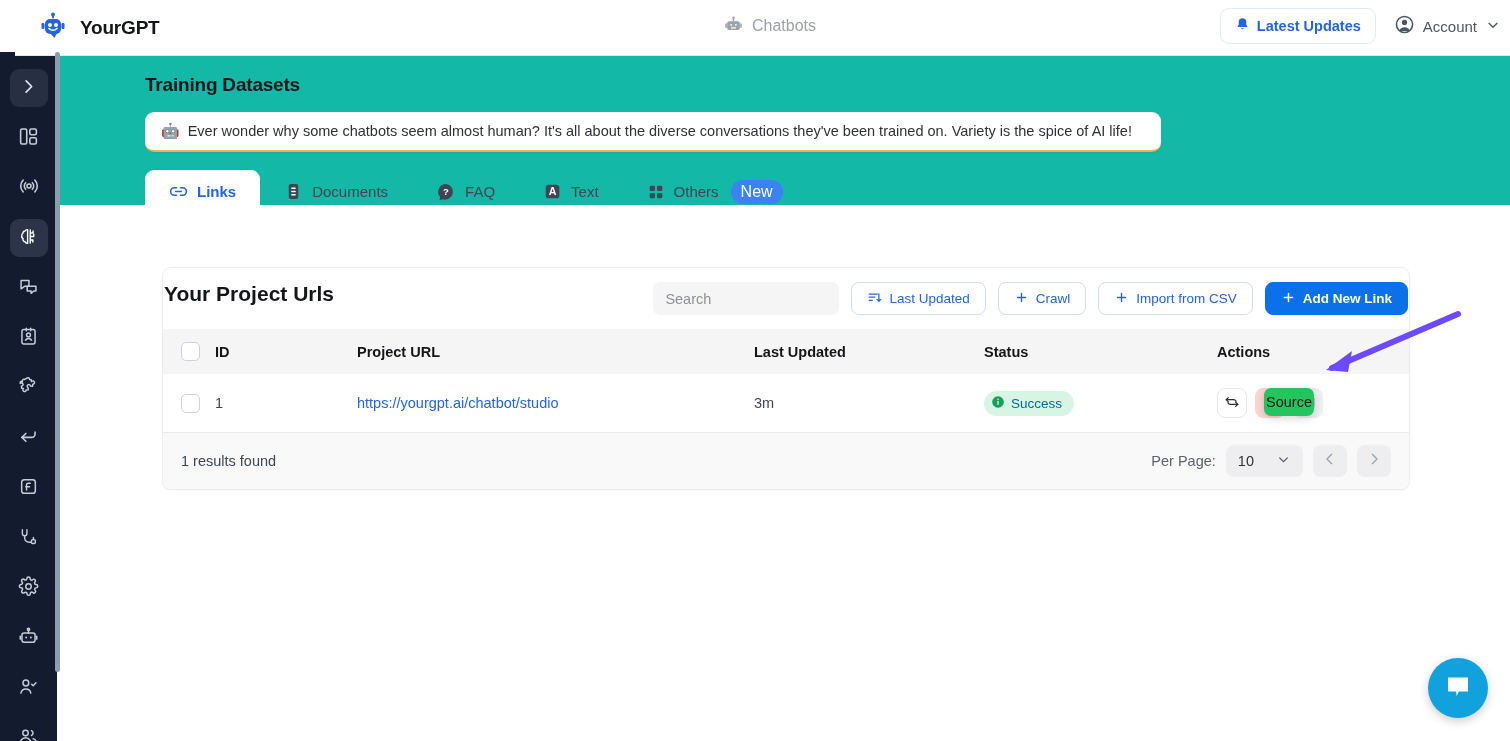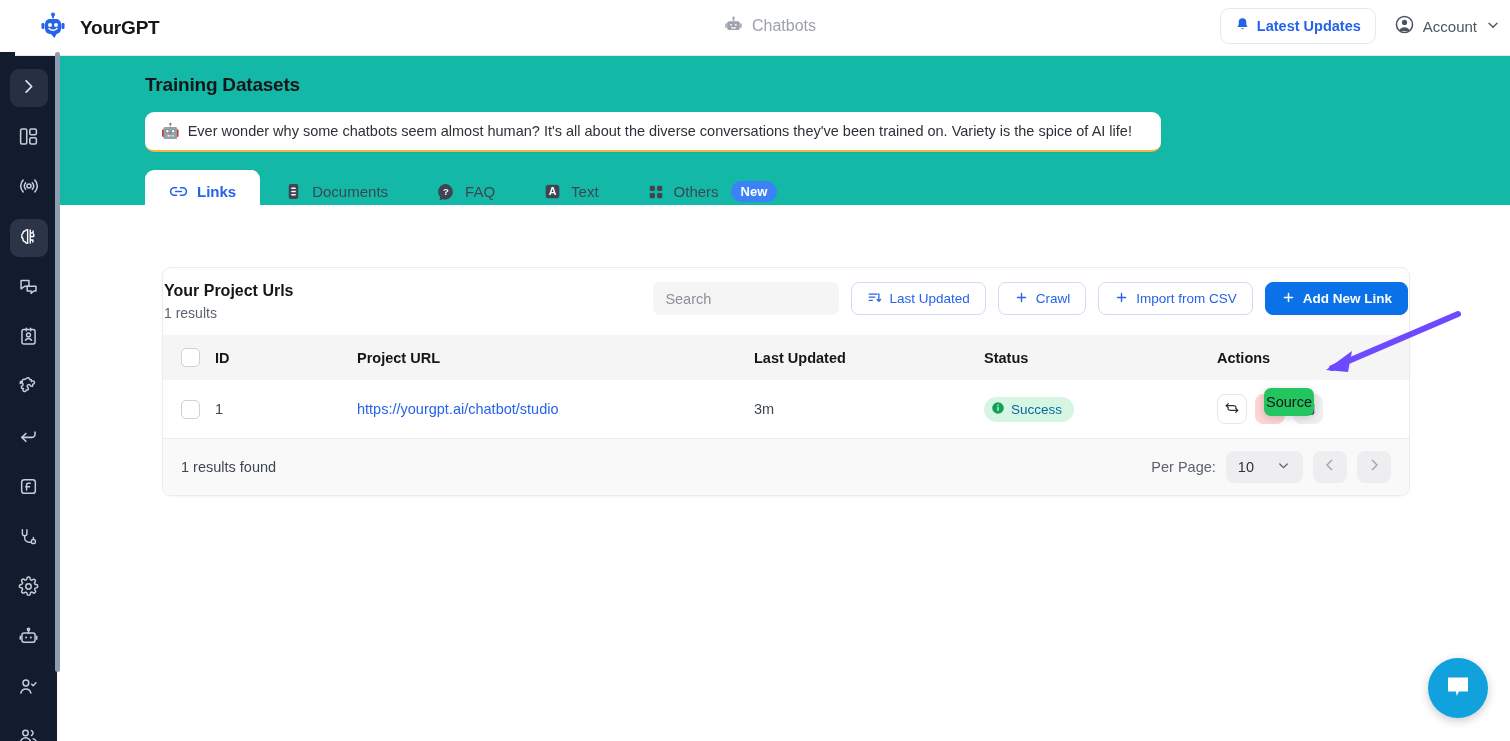--- a/index.html
+++ b/index.html
@@ -95,35 +95,35 @@
   .tab {
     display: flex; align-items: center; gap: 9px;
     padding: 0 24px; height: 43px;
     font-size: 15px; color: #3f4653; font-weight: 500;
     cursor: pointer; border-radius: 9px 9px 0 0;
     background: transparent;
   }
   .tab.active { background: #ffffff; color: #2563eb; font-weight: 600; }
   .tab .glyph { display: flex; align-items: center; }
   .badge-new {
-    background: #3b82f6; color: #fff; font-size: 13px; font-weight: 700;
+    background: #3b82f6; color: #fff; font-size: 16px; font-weight: 400;
     padding: 3px 10px; border-radius: 999px; margin-left: 3px;
   }
 
   
   .card {
     position: absolute; left: 105px; top: 215px;
     width: 1248px; background: #ffffff;
     border: 1px solid #ececee; border-radius: 9px;
     box-shadow: 0 1px 2px rgba(16,24,40,.04);
     overflow: hidden;
   }
   .card-top { display: flex; align-items: flex-start; padding: 14px 0 0 0; }
   .card-top-left { padding-left: 1px; }
-  .card-heading { font-size: 16px; font-weight: 700; color: #14161a; }
+  .card-heading { font-size: 21px; font-weight: 700; color: #14161a; }
   .card-sub { font-size: 14px; color: #5c6270; margin-top: 5px; }
   .chip {
     display: inline-flex; align-items: center; gap: 8px;
     background: #ececee; color: #2d3138;
     border-radius: 999px; padding: 4px 9px 4px 12px;
     font-size: 13px; margin-top: 8px;
   }
   .chip-x {
     width: 15px; height: 15px; border-radius: 50%; background: #3d4350;
     color: #fff; font-size: 10px; line-height: 15px; text-align: center;
@@ -469,21 +469,20 @@
         <span>Others</span>
         <span class="badge-new">New</span>
       </div>
     </div>
   </div>
 
   <div class="card">
     <div class="card-top">
       <div class="card-top-left">
         <div class="card-heading">Your Project Urls</div>
-        <div class="card-sub">1 results</div>
       </div>
 
       <div class="card-top-right">
         <input class="search-input" type="text" placeholder="Search" style="">
 
         <div class="btn">
           <span>
             <svg width="15" height="15" viewBox="0 0 24 24" fill="none" stroke="#2563eb" stroke-width="2" stroke-linecap="round">
               <path d="M3.5 6.5h13M3.5 11.5h9M3.5 16.5h5"></path>
                 <path d="M19 6v12M16 15l3 3 3-3"></path>

